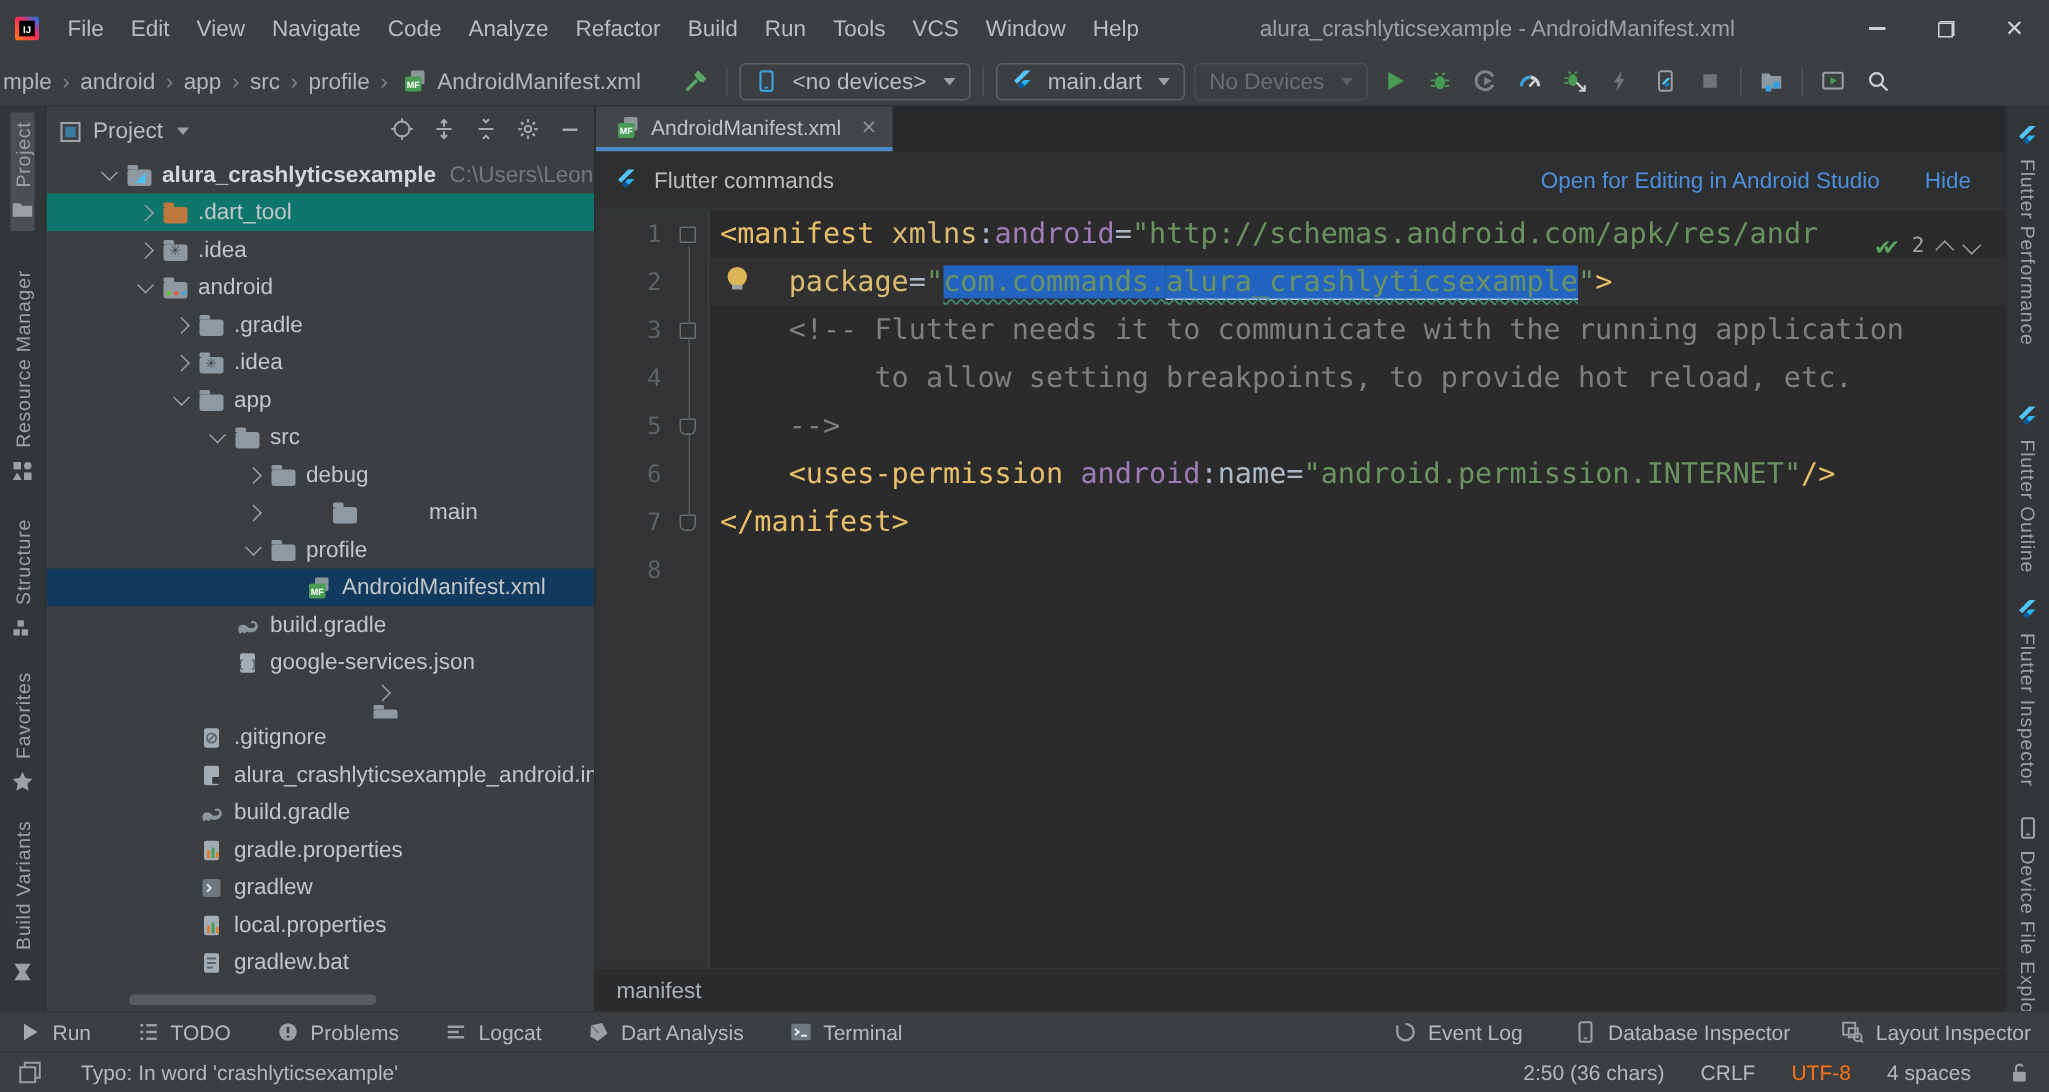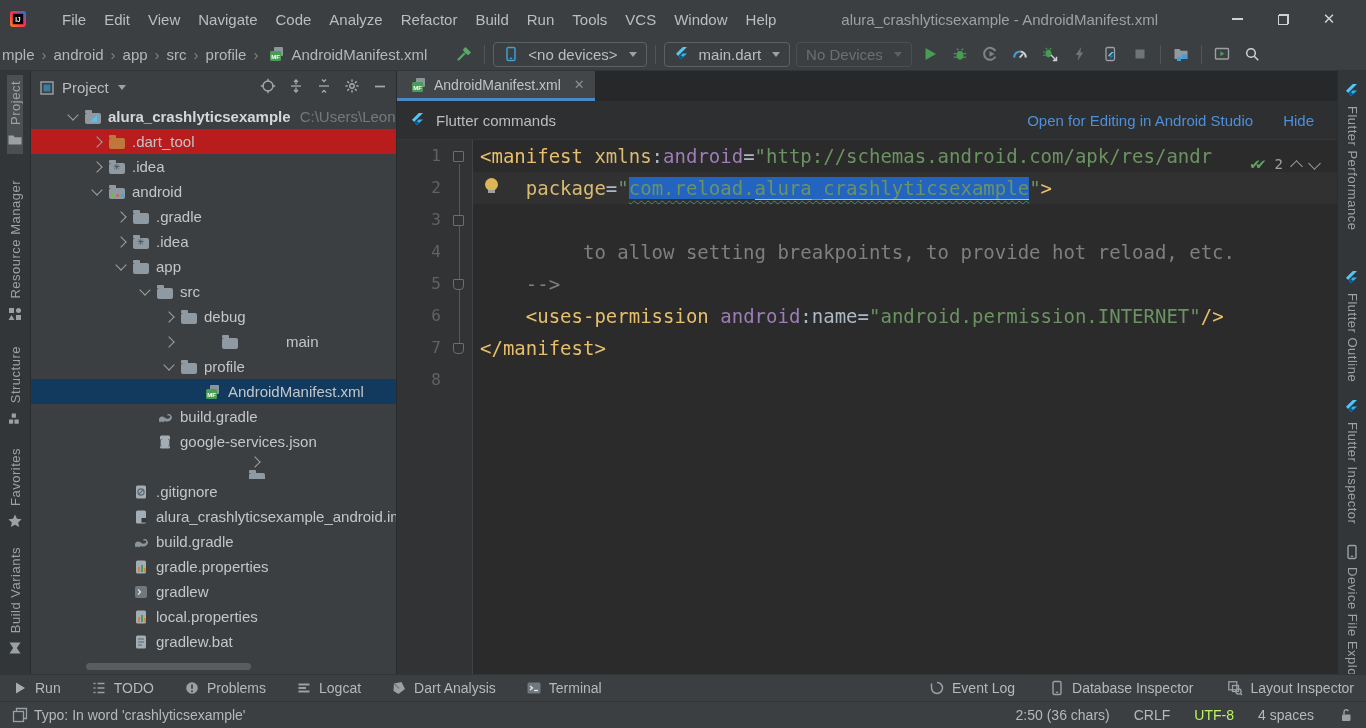--- a/index.html
+++ b/index.html
@@ -1,21 +1,21 @@
 <!DOCTYPE html>
 <html><head>
 <meta charset="utf-8">
 <style>
   html,body{margin:0;padding:0;background:#2b2b2b}
   body{width:1366px;height:728px;overflow:hidden;font-family:"Liberation Sans",sans-serif;
        font-size:15px;color:#bbbdbf;-webkit-font-smoothing:antialiased}
   .window{width:1366px;height:728px;display:flex;flex-direction:column;background:#3c3f41}
 
   
-  .titlebar{height:38px;flex:none;display:flex;align-items:center;padding:0 14px 0 10px;gap:19px}
+  .titlebar{height:38px;flex:none;display:flex;align-items:center;padding:0 0 0 10px;gap:2px}
   .ij-logo{width:20px;height:20px;margin-right:8px;flex:none}
   .menu-item{padding:3px 9px;color:#bbbdbf;cursor:default}
   .win-title{flex:1;text-align:center;color:#9da1a3;white-space:nowrap;overflow:hidden}
   .win-controls{display:flex;align-items:center;gap:0;flex:none}
   .wc{width:46px;height:38px;display:flex;align-items:center;justify-content:center;color:#cfd2d4}
   .wc .bar{width:11px;height:1.5px;background:#cfd2d4}
   .wc .boxes{position:relative;width:11px;height:11px}
   .wc .boxes i{position:absolute;border:1.3px solid #cfd2d4;width:8px;height:8px}
   .wc .boxes i:first-child{right:0;top:0}
   .wc .boxes i:last-child{left:0;bottom:0;background:#3c3f41}
@@ -45,21 +45,21 @@
   .vtext-up{writing-mode:vertical-rl;transform:rotate(180deg);letter-spacing:.5px}
   .vtext-down{writing-mode:vertical-rl;letter-spacing:.5px}
 
   
   .project-panel{width:365px;flex:none;background:#3c3f41;border-right:1px solid #282b2d;display:flex;flex-direction:column;position:relative;overflow:hidden}
   .panel-header{height:33px;flex:none;display:flex;align-items:center;padding:0 8px;gap:7px}
   .ph-icons{margin-left:auto;display:flex;align-items:center;gap:12px;color:#a6aaac}
   .tree{flex:1;overflow:hidden;position:relative}
   .tree-row{height:25px;display:flex;align-items:center;white-space:nowrap;overflow:hidden}
   .tree-row.selected{background:#123a5e}
-  .tree-row.hover{background:#b91c1c}
+  .tree-row.hover{background:#0f766e}
   .chevbox{width:16px;height:16px;flex:none;display:flex;align-items:center;justify-content:center}
   .chev{width:7px;height:7px;border-right:1.6px solid #9da0a2;border-bottom:1.6px solid #9da0a2}
   .chev.down{transform:rotate(45deg);margin-top:-3px}
   .chev.right{transform:rotate(-45deg)}
   .tree-label{margin-left:7px;font-size:15px;color:#c3c6c8}
   .tree-label.bold{font-weight:bold;color:#d4d7d9}
   .tree-suffix{margin-left:9px;color:#76797c}
   .fi{width:16px;height:11px;background:#8f99a2;border-radius:2px;position:relative;flex:none;margin:3px 0 0 4px}
   .fi::before{content:"";position:absolute;top:-3px;left:0;width:7px;height:3px;background:inherit;border-radius:1px 1px 0 0}
   .fi.excl{background:#c0773c}
@@ -102,23 +102,23 @@
   .ichev.up{transform:rotate(-135deg);margin-top:4px}
   .ichev.down{transform:rotate(45deg);margin-top:-2px}
   .crumb-bar{height:28px;flex:none;display:flex;align-items:center;padding:0 14px;background:#2b2b2b;border-top:1px solid #333637;color:#a9b2ba;font-size:15px}
 
   
   .bottom-bar{height:26px;flex:none;background:#3c3f41;border-top:1px solid #323536;display:flex;align-items:center;padding:0 12px;font-size:14px;color:#b6b8ba}
   .bb-item{display:flex;align-items:center;gap:7px;margin-right:30px;white-space:nowrap}
   .bb-right{margin-left:auto;display:flex;align-items:center}
   .bb-right .bb-item{margin-right:0;margin-left:34px}
   .status-bar{height:26px;flex:none;background:#3c3f41;border-top:1px solid #323536;display:flex;align-items:center;padding:0 12px;font-size:14px;color:#b6b8ba}
-  .sb-left{display:flex;align-items:center;gap:6px}
+  .sb-left{display:flex;align-items:center;gap:26px}
   .sb-right{margin-left:auto;display:flex;align-items:center;gap:24px}
-  .dim{color:#bef264}
+  .dim{color:#f97316}
 </style>
 </head>
 <body>
 
 <div class="window">
 
   <div class="titlebar">
     <span class="ij-logo ico">
         <svg viewBox="0 0 20 20">
           <defs>
@@ -617,28 +617,28 @@
             <div class="code-line">
               <span class="ln">1</span>
               <span class="foldcell">
                 <span class="fold-box"></span>
               </span>
               <span class="code-text"><span class="tk-tag">&lt;manifest</span><span class="tk-text"> </span><span class="tk-attr">xmlns</span><span class="tk-punct">:</span><span class="tk-ns">android</span><span class="tk-punct">=</span><span class="tk-str">"http://schemas.android.com/apk/res/andr</span></span>
             </div>
             <div class="code-line current">
               <span class="ln">2</span>
               <span class="foldcell"></span>
-              <span class="code-text"><span class="tk-text">    </span><span class="tk-attr">package</span><span class="tk-punct">=</span><span class="tk-str">"</span><span class="tk-str sel wave">com.reload.</span><span class="tk-str sel wave und">alura_crashlyticsexample</span><span class="tk-str">"</span><span class="tk-tag">&gt;</span></span>
+              <span class="code-text"><span class="tk-text">    </span><span class="tk-attr">package</span><span class="tk-punct">=</span><span class="tk-str">"</span><span class="tk-str sel wave">com.commands.</span><span class="tk-str sel wave und">alura_crashlyticsexample</span><span class="tk-str">"</span><span class="tk-tag">&gt;</span></span>
             </div>
             <div class="code-line">
               <span class="ln">3</span>
               <span class="foldcell">
                 <span class="fold-box"></span>
               </span>
-              <span class="code-text"><span class="tk-text">    </span></span>
+              <span class="code-text"><span class="tk-text">    </span><span class="tk-comment">&lt;!-- Flutter needs it to communicate with the running application</span></span>
             </div>
             <div class="code-line">
               <span class="ln">4</span>
               <span class="foldcell"></span>
               <span class="code-text"><span class="tk-comment">         to allow setting breakpoints, to provide hot reload, etc.</span></span>
             </div>
             <div class="code-line">
               <span class="ln">5</span>
               <span class="foldcell">
                 <span class="fold-box end"></span>
@@ -665,20 +665,23 @@
           </div>
         <div class="bulb"></div>
         <div class="inspection">
           <span class="check">✔</span>
             <span class="check two">✔</span>
           <span>2</span>
           <span class="ichev up"></span>
           <span class="ichev down"></span>
         </div>
       </div>
+      <div class="crumb-bar">
+        <span>manifest</span>
+      </div>
     </div>
 
     <div class="stripe right">
         <div class="stripe-btn" style="margin-top: 6px;">
           <span class="ico">
             <svg viewBox="0 0 16 16">
               <path fill="#54c5f8" d="M8.8 1 2 7.8l2.1 2.1L13 1z"></path>
               <path fill="#29b6f6" d="M8.6 7.4 4.9 11l2.2 2.2 2.1-2.1L13 7.4z"></path>
               <path fill="#01579b" d="M7.1 13.2l2.1-2.1-2.2-2.2-2.1 2.1z"></path>
             </svg>

